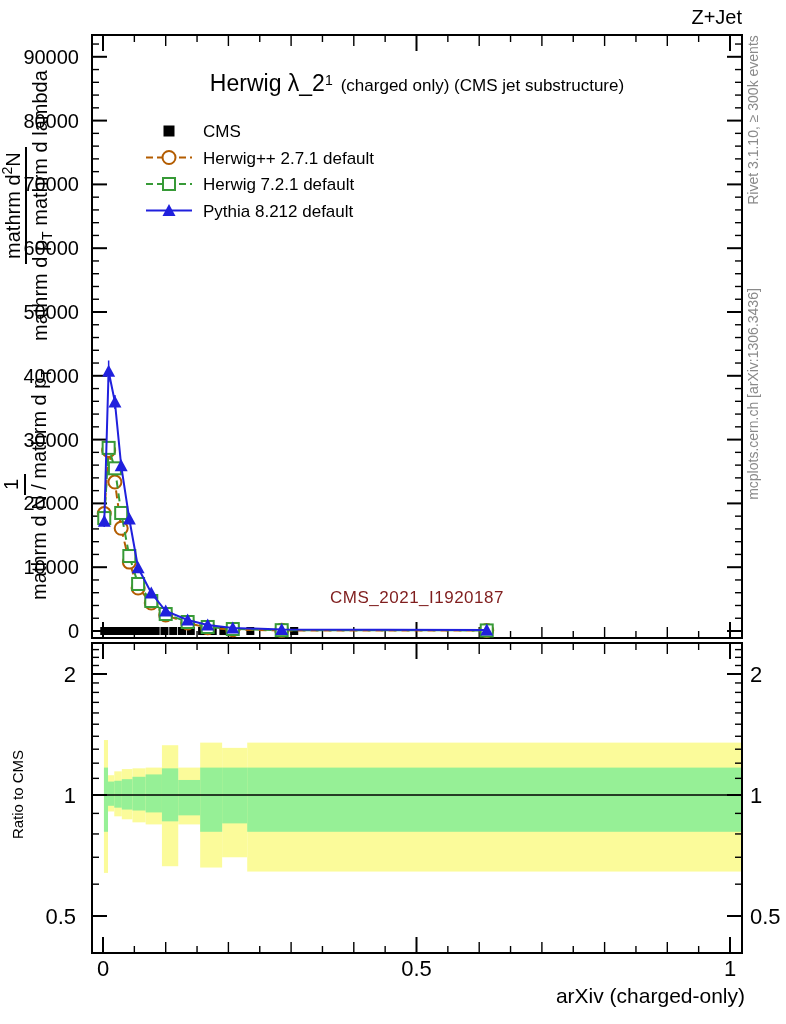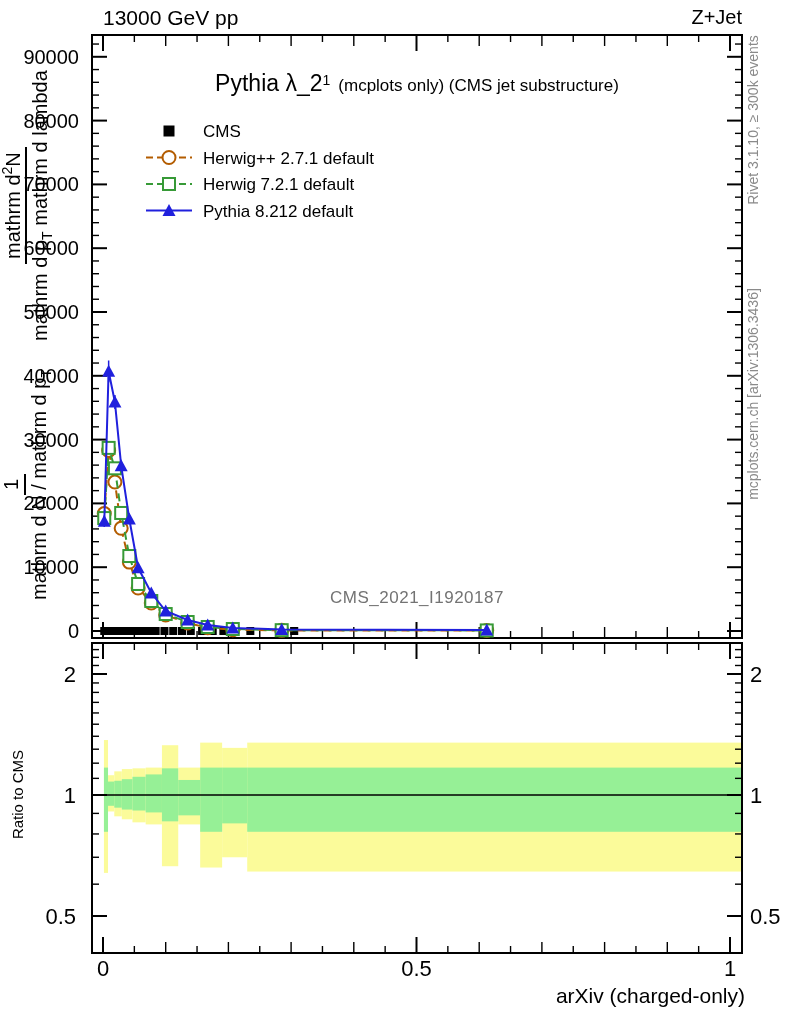--- a/index.html
+++ b/index.html
@@ -8,21 +8,21 @@
   .page *{box-sizing:border-box;}
   #chart{position:absolute;left:0;top:0;}
   #chart text{font-family:"Liberation Sans",sans-serif;fill:#000;}
   .beam{position:absolute;left:103px;top:6px;font-size:21px;}
   .process{position:absolute;right:44px;top:6px;font-size:20px;}
   .plot-title{position:absolute;left:92px;top:70px;width:650px;text-align:center;white-space:nowrap;}
   .t-main{font-size:23px;}
   .t-sup{font-size:14px;vertical-align:super;}
   .t-rest{font-size:17px;margin-left:8px;}
   .watermark{position:absolute;left:92px;top:588px;width:650px;text-align:center;
-             font-size:17px;color:#737373;letter-spacing:.5px;}
+             font-size:17px;color:#7f1d1d;letter-spacing:.5px;}
   .xlabel{position:absolute;right:41px;top:984px;font-size:21px;}
   .ylabel-main{position:absolute;left:-313px;top:295px;width:680px;height:80px;
                transform:rotate(-90deg);display:flex;align-items:center;justify-content:center;
                gap:18px;font-size:20px;white-space:nowrap;}
   .frac{display:inline-flex;flex-direction:column;align-items:center;}
   .frac .num{padding:0 5px 1px 5px;border-bottom:2px solid #000;}
   .frac .den{padding:2px 5px 0 5px;}
   sub{font-size:70%;} sup{font-size:70%;}
   .ratio-ylabel{position:absolute;left:-38px;top:786px;width:110px;text-align:center;
                 transform:rotate(-90deg);font-size:15px;}
@@ -429,24 +429,23 @@
         <text x="203" y="163.5" font-size="17">Herwig++ 2.7.1 default</text>
         <line x1="146" y1="184" x2="192" y2="184" stroke="#379a37" stroke-width="2" stroke-dasharray="7 4"></line>
         <rect x="163" y="178" width="12" height="12" fill="#fff" stroke="#379a37" stroke-width="2"></rect>
         <text x="203" y="190" font-size="17">Herwig 7.2.1 default</text>
         <line x1="146" y1="210.5" x2="192" y2="210.5" stroke="#2020dd" stroke-width="2"></line>
         <polygon points="169,204 162.5,216 175.5,216" fill="#2020dd"></polygon>
         <text x="203" y="216.5" font-size="17">Pythia 8.212 default</text>
       </g>
     </svg>
 
-  <div class="beam">13000 GeV pp</div>
   <div class="process">Z+Jet</div>
 
-  <div class="plot-title"><span class="t-main">Pythia λ_2</span><sup class="t-sup">1</sup><span class="t-rest">(mcplots only) (CMS jet substructure)</span></div>
+  <div class="plot-title"><span class="t-main">Herwig λ_2</span><sup class="t-sup">1</sup><span class="t-rest">(charged only) (CMS jet substructure)</span></div>
 
   <div class="ylabel-main">
     <span class="frac">
       <span class="num mfmt">1</span>
       <span class="den mfmt">mathrm d N / mathrm d p<sub>T</sub></span>
     </span>
     <span class="frac">
       <span class="num mfmt">mathrm d<sup>2</sup>N</span>
       <span class="den mfmt">mathrm d p<sub>T</sub> mathrm d lambda</span>
     </span>

